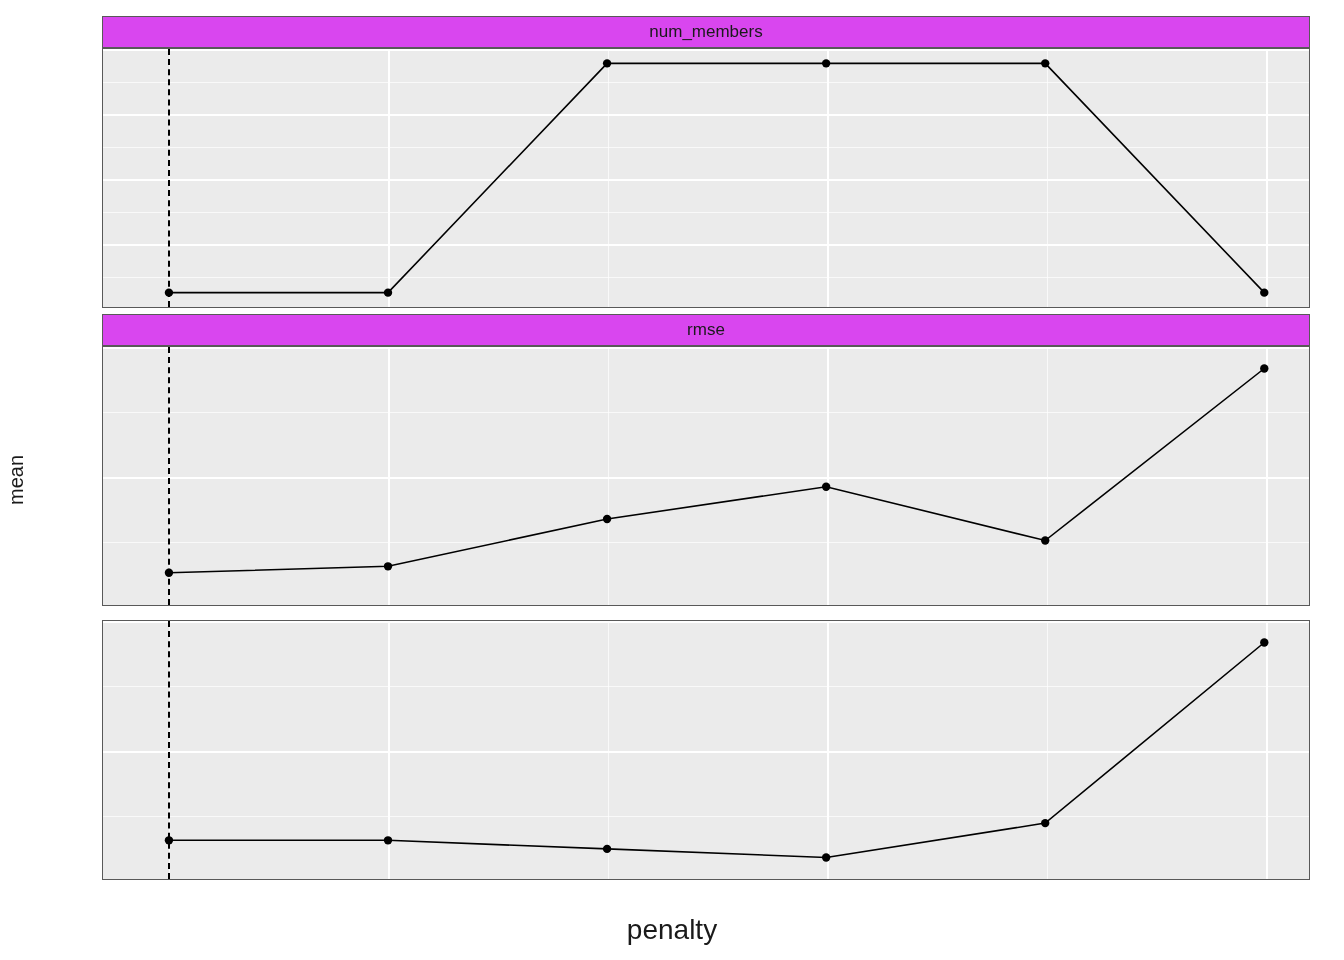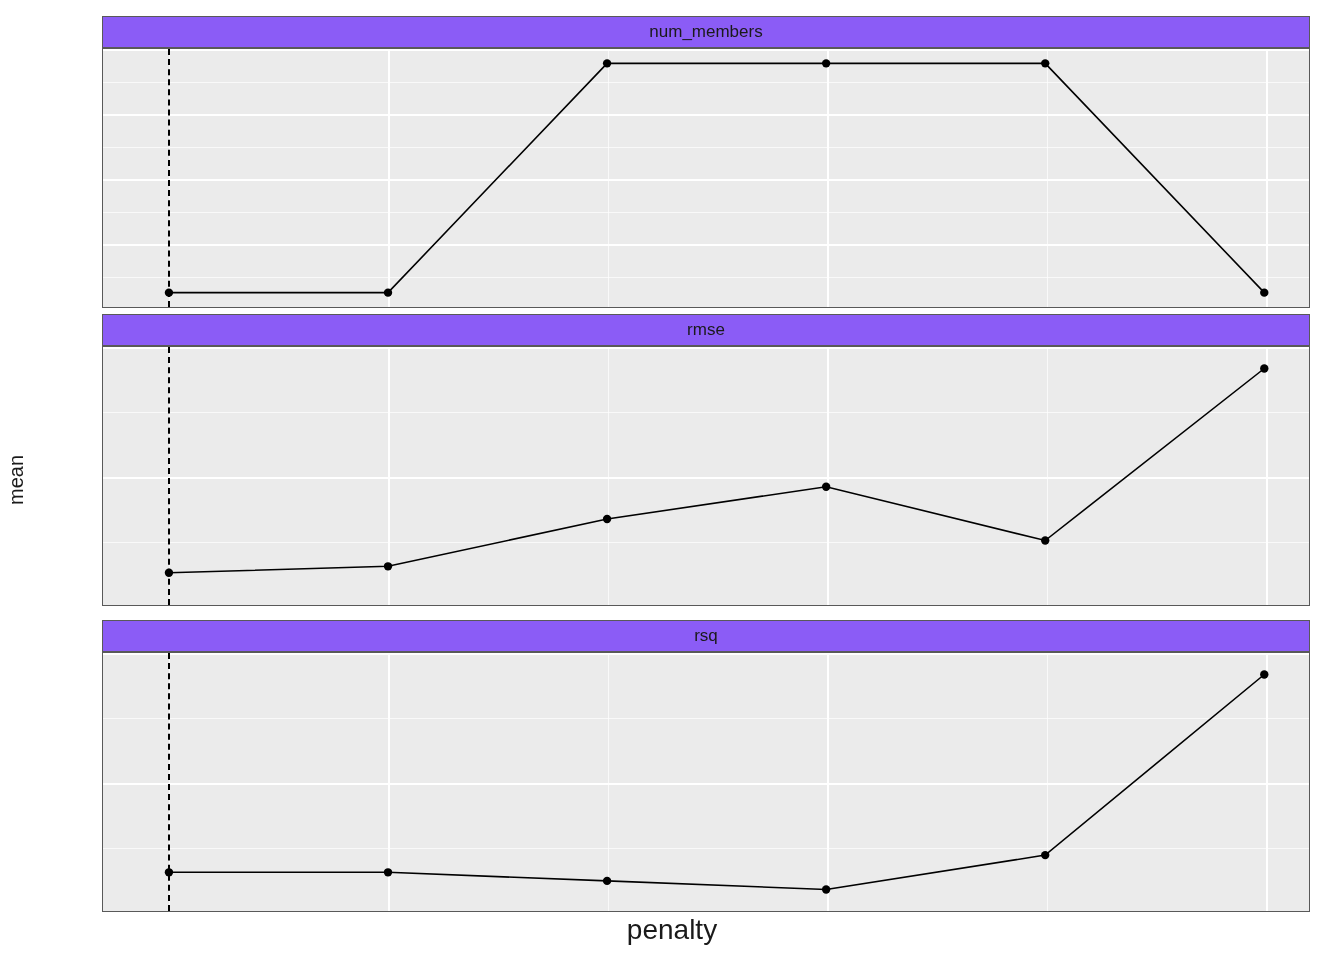--- a/index.html
+++ b/index.html
@@ -37,21 +37,21 @@
     top: 6px;
     width: 1208px;
     height: 894px;
   }
   .facet {
     width: 100%;
     position: relative;
   }
   .facet-strip {
     height: 32px;
-    background: #8b5cf6;
+    background: #d946ef;
     border: 1.5px solid #595959;
     display: flex;
     align-items: center;
     justify-content: center;
     font-size: 17px;
     color: #1a1a1a;
     box-sizing: border-box;
   }
   .facet-body {
     height: 260px;
@@ -178,21 +178,20 @@
             <circle cx="66.05528208934798" cy="227.50000000007216" r="4.2" class="pt"></circle>
             <circle cx="285.48617947766303" cy="221.00000000002888" r="4.2" class="pt"></circle>
             <circle cx="504.917076865978" cy="173.33333333333334" r="4.2" class="pt"></circle>
             <circle cx="724.347974254293" cy="140.83333333330927" r="4.2" class="pt"></circle>
             <circle cx="943.7788716426081" cy="195.00000000004812" r="4.2" class="pt"></circle>
             <circle cx="1163.209769030923" cy="21.666666666714775" r="4.2" class="pt"></circle>
           </svg>
         </div>
       </div>
       <div class="facet" style="margin-bottom: 6px;">
-        <div class="facet-strip">rsq</div>
         <div class="facet-body">
           <div class="grid-v" style="left: 66.0553px; width: 0.8px; opacity: 0.7;"></div>
           <div class="grid-v" style="left: 285.486px; width: 1.6px; opacity: 1;"></div>
           <div class="grid-v" style="left: 504.917px; width: 0.8px; opacity: 0.7;"></div>
           <div class="grid-v" style="left: 724.348px; width: 1.6px; opacity: 1;"></div>
           <div class="grid-v" style="left: 943.779px; width: 0.8px; opacity: 0.7;"></div>
           <div class="grid-v" style="left: 1163.21px; width: 1.6px; opacity: 1;"></div>
           <div class="grid-h" style="top: 195px; height: 0.8px; opacity: 0.7;"></div>
           <div class="y-tick-label" style="top: 260px;">0.9421</div>
           <div class="grid-h" style="top: 130px; height: 1.6px;"></div>

